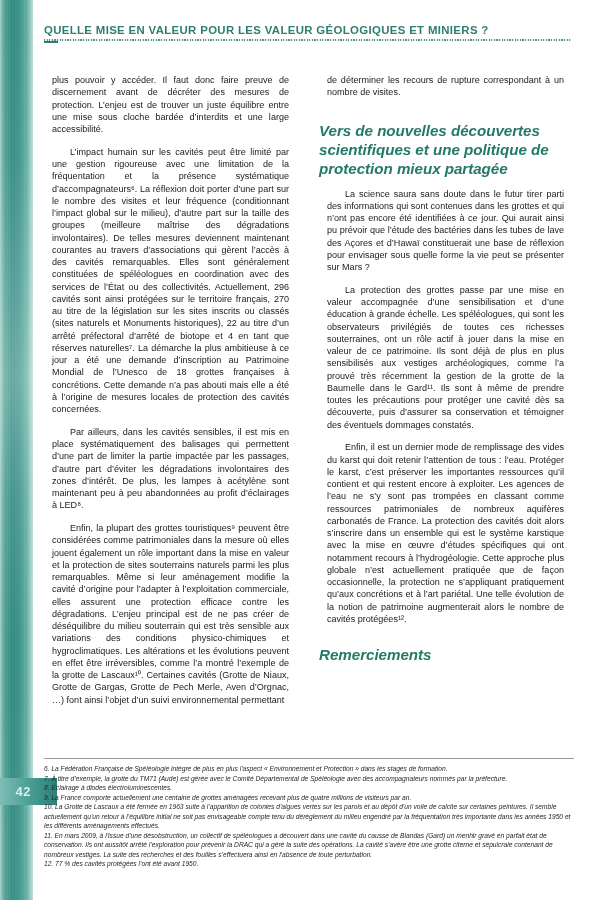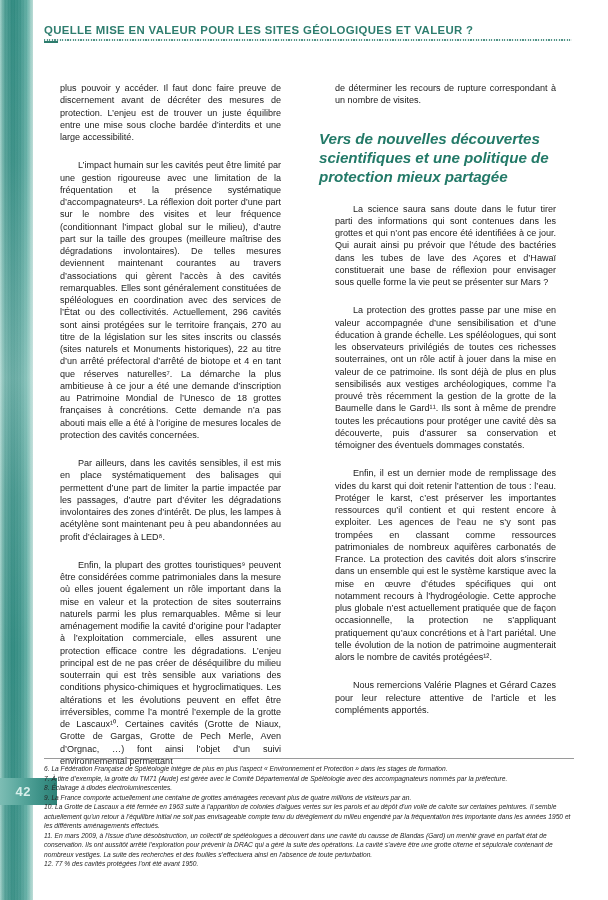--- a/index.html
+++ b/index.html
@@ -111,21 +111,21 @@
     top: 66px;
     width: 528px;
     height: 680px;
     display: flex;
     gap: 22px;
   }
   .column {
     width: 253px;
   }
   p.para {
-    margin: 16px;
+    margin: 8px;
     font-size: 9.05px;
     line-height: 12.25px;
     color: #1b1b1b;
     text-align: justify;
     text-justify: inter-word;
     hyphens: manual;
   }
   p.para.indent {
     text-indent: 18px;
   }
@@ -177,21 +177,21 @@
 
 <div id="left-strip">
   <div id="left-strip-sheen"></div>
 </div>
 
 <div id="page-number-badge">
   <span>42</span>
 </div>
 
 <div id="running-head">
-  <div id="running-head-title">QUELLE MISE EN VALEUR POUR LES SITES GÉOLOGIQUES ET VALEUR ?</div>
+  <div id="running-head-title">QUELLE MISE EN VALEUR POUR LES VALEUR GÉOLOGIQUES ET MINIERS ?</div>
   <div id="running-head-rule"></div>
   <div id="running-head-rule-strong"></div>
 </div>
 
 <div id="body-columns">
 
   <div class="column">
     <p class="para">plus pouvoir y accéder. Il faut donc faire preuve de discernement avant de décréter des mesures de protection. L’enjeu est de trouver un juste équilibre entre une mise sous cloche bardée d’interdits et une large accessibilité.</p>
     <p class="para indent">L’impact humain sur les cavités peut être limité par une gestion rigoureuse avec une limitation de la fréquentation et la présence systématique d’accompagnateurs⁶. La réflexion doit porter d’une part sur le nombre des visites et leur fréquence (conditionnant l’impact global sur le milieu), d’autre part sur la taille des groupes (meilleure maîtrise des dégradations involontaires). De telles mesures deviennent maintenant courantes au travers d’associations qui gèrent l’accès à des cavités remarquables. Elles sont généralement constituées de spéléologues en coordination avec des services de l’État ou des collectivités. Actuellement, 296 cavités sont ainsi protégées sur le territoire français, 270 au titre de la législation sur les sites inscrits ou classés (sites naturels et Monuments historiques), 22 au titre d’un arrêté préfectoral d’arrêté de biotope et 4 en tant que réserves naturelles⁷. La démarche la plus ambitieuse à ce jour a été une demande d’inscription au Patrimoine Mondial de l’Unesco de 18 grottes françaises à concrétions. Cette demande n’a pas abouti mais elle a été à l’origine de mesures locales de protection des cavités concernées.</p>
     <p class="para indent">Par ailleurs, dans les cavités sensibles, il est mis en place systématiquement des balisages qui permettent d’une part de limiter la partie impactée par les passages, d’autre part d’éviter les dégradations involontaires des zones d’intérêt. De plus, les lampes à acétylène sont maintenant peu à peu abandonnées au profit d’éclairages à LED⁸.</p>
@@ -200,21 +200,21 @@
 
   <div class="column">
     <p class="para">de déterminer les recours de rupture correspondant à un nombre de visites.</p>
 
     <h2 class="section-heading first">Vers de nouvelles découvertes scientifiques et une politique de protection mieux partagée</h2>
 
     <p class="para indent">La science saura sans doute dans le futur tirer parti des informations qui sont contenues dans les grottes et qui n’ont pas encore été identifiées à ce jour. Qui aurait ainsi pu prévoir que l’étude des bactéries dans les tubes de lave des Açores et d’Hawaï constituerait une base de réflexion pour envisager sous quelle forme la vie peut se présenter sur Mars ?</p>
     <p class="para indent">La protection des grottes passe par une mise en valeur accompagnée d’une sensibilisation et d’une éducation à grande échelle. Les spéléologues, qui sont les observateurs privilégiés de toutes ces richesses souterraines, ont un rôle actif à jouer dans la mise en valeur de ce patrimoine. Ils sont déjà de plus en plus sensibilisés aux vestiges archéologiques, comme l’a prouvé très récemment la gestion de la grotte de la Baumelle dans le Gard¹¹. Ils sont à même de prendre toutes les précautions pour protéger une cavité dès sa découverte, puis d’assurer sa conservation et témoigner des éventuels dommages constatés.</p>
     <p class="para indent">Enfin, il est un dernier mode de remplissage des vides du karst qui doit retenir l’attention de tous : l’eau. Protéger le karst, c’est préserver les importantes ressources qu’il contient et qui restent encore à exploiter. Les agences de l’eau ne s’y sont pas trompées en classant comme ressources patrimoniales de nombreux aquifères carbonatés de France. La protection des cavités doit alors s’inscrire dans un ensemble qui est le système karstique avec la mise en œuvre d’études spécifiques qui ont notamment recours à l’hydrogéologie. Cette approche plus globale n’est actuellement pratiquée que de façon occasionnelle, la protection ne s’appliquant pratiquement qu’aux concrétions et à l’art pariétal. Une telle évolution de la notion de patrimoine augmenterait alors le nombre de cavités protégées¹².</p>
 
-    <p class="para indent">Nous remercions Valérie Plagnes et Gérard Cazes pour leur relecture attentive de l’article et les compléments apportés.</p>
+    <h2 class="section-heading ack">Remerciements</h2>
   </div>
 
 </div>
 
 <div id="footnotes">
   <div id="footnote-rule"></div>
   <p class="footnote">6. La Fédération Française de Spéléologie intègre de plus en plus l’aspect « Environnement et Protection » dans les stages de formation.</p>
   <p class="footnote">7. À titre d’exemple, la grotte du TM71 (Aude) est gérée avec le Comité Départemental de Spéléologie avec des accompagnateurs nommés par la préfecture.</p>
   <p class="footnote">8. Éclairage à diodes électroluminescentes.</p>
   <p class="footnote">9. La France comporte actuellement une centaine de grottes aménagées recevant plus de quatre millions de visiteurs par an.</p>

